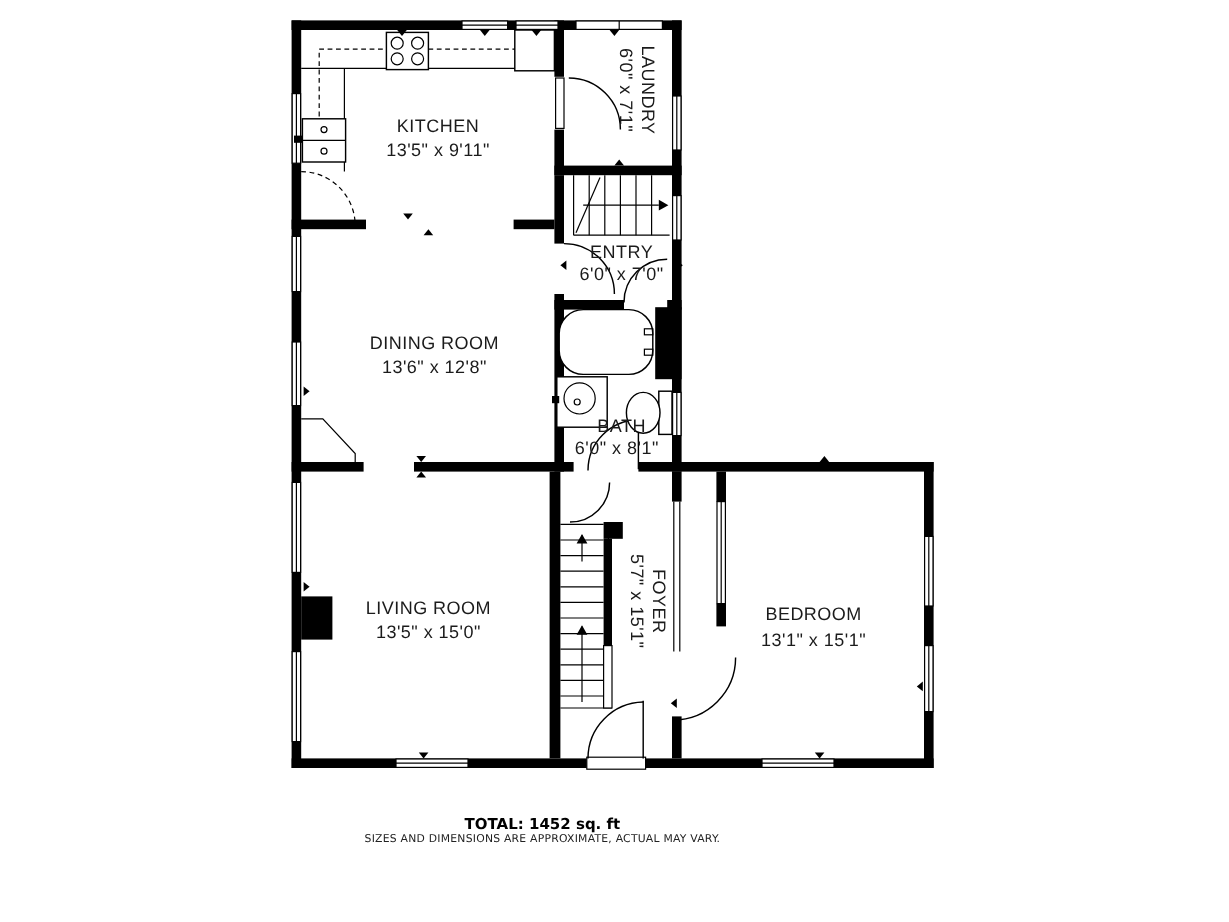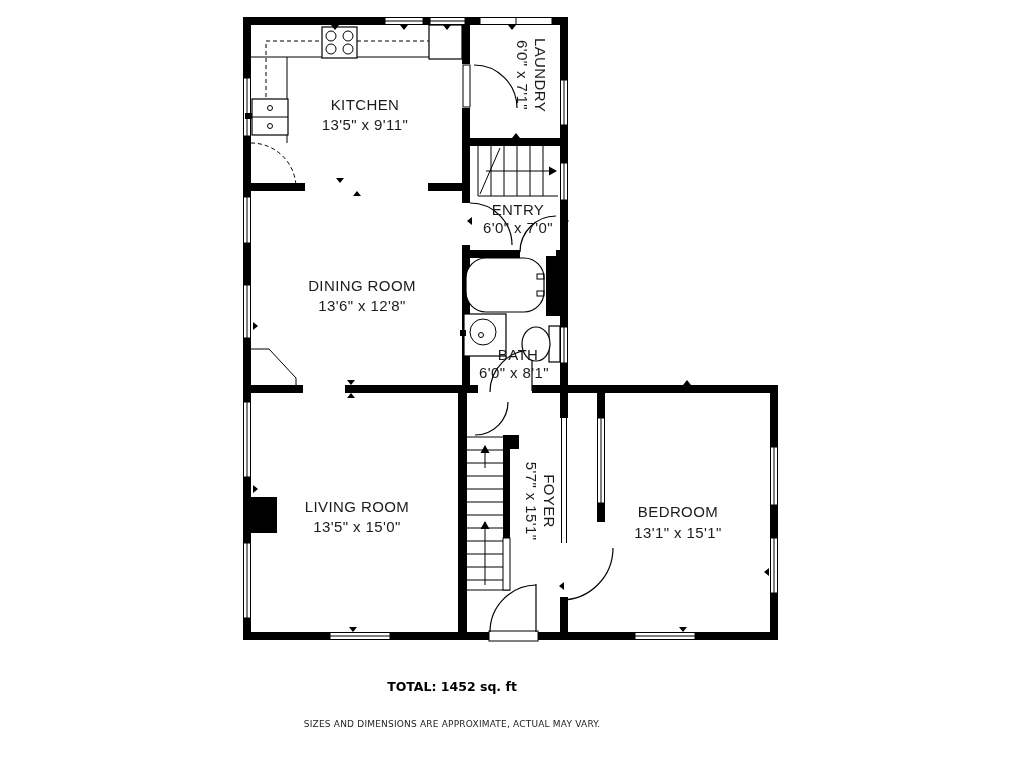--- a/index.html
+++ b/index.html
@@ -16,21 +16,21 @@
   .fixture{stroke:#000000;stroke-width:1.2;fill:#ffffff;}
   .dashed{stroke:#000000;stroke-width:1;fill:none;stroke-dasharray:4 3;}
   .marker{fill:#000000;stroke:none;}
   .roomlabel{font-family:"Liberation Sans",sans-serif;font-size:15px;fill:#1b1b1b;letter-spacing:0.4px;}
   .summary{
     position:absolute;left:0;top:680px;width:904px;text-align:center;
     font-family:"DejaVu Sans",sans-serif;color:#000000;
   }
   .s-total{font-size:12.5px;font-weight:bold;line-height:14px;}
   .s-line{font-size:11.5px;line-height:13.5px;}
-  .s-disc{font-size:9px;margin-top:25px;color:#222;letter-spacing:0.2px;text-align:center;}
+  .s-disc{font-size:9px;margin-top:1px;color:#222;letter-spacing:0.2px;text-align:center;}
   .watermark{
     position:absolute;right:8px;top:766px;font-family:"Liberation Sans",sans-serif;
     font-size:31px;color:#a8a8a8;letter-spacing:1px;
   }
 </style>
 </head>
 <body>
 
 <svg width="1024" height="768" viewBox="0 0 1024 768">
 

